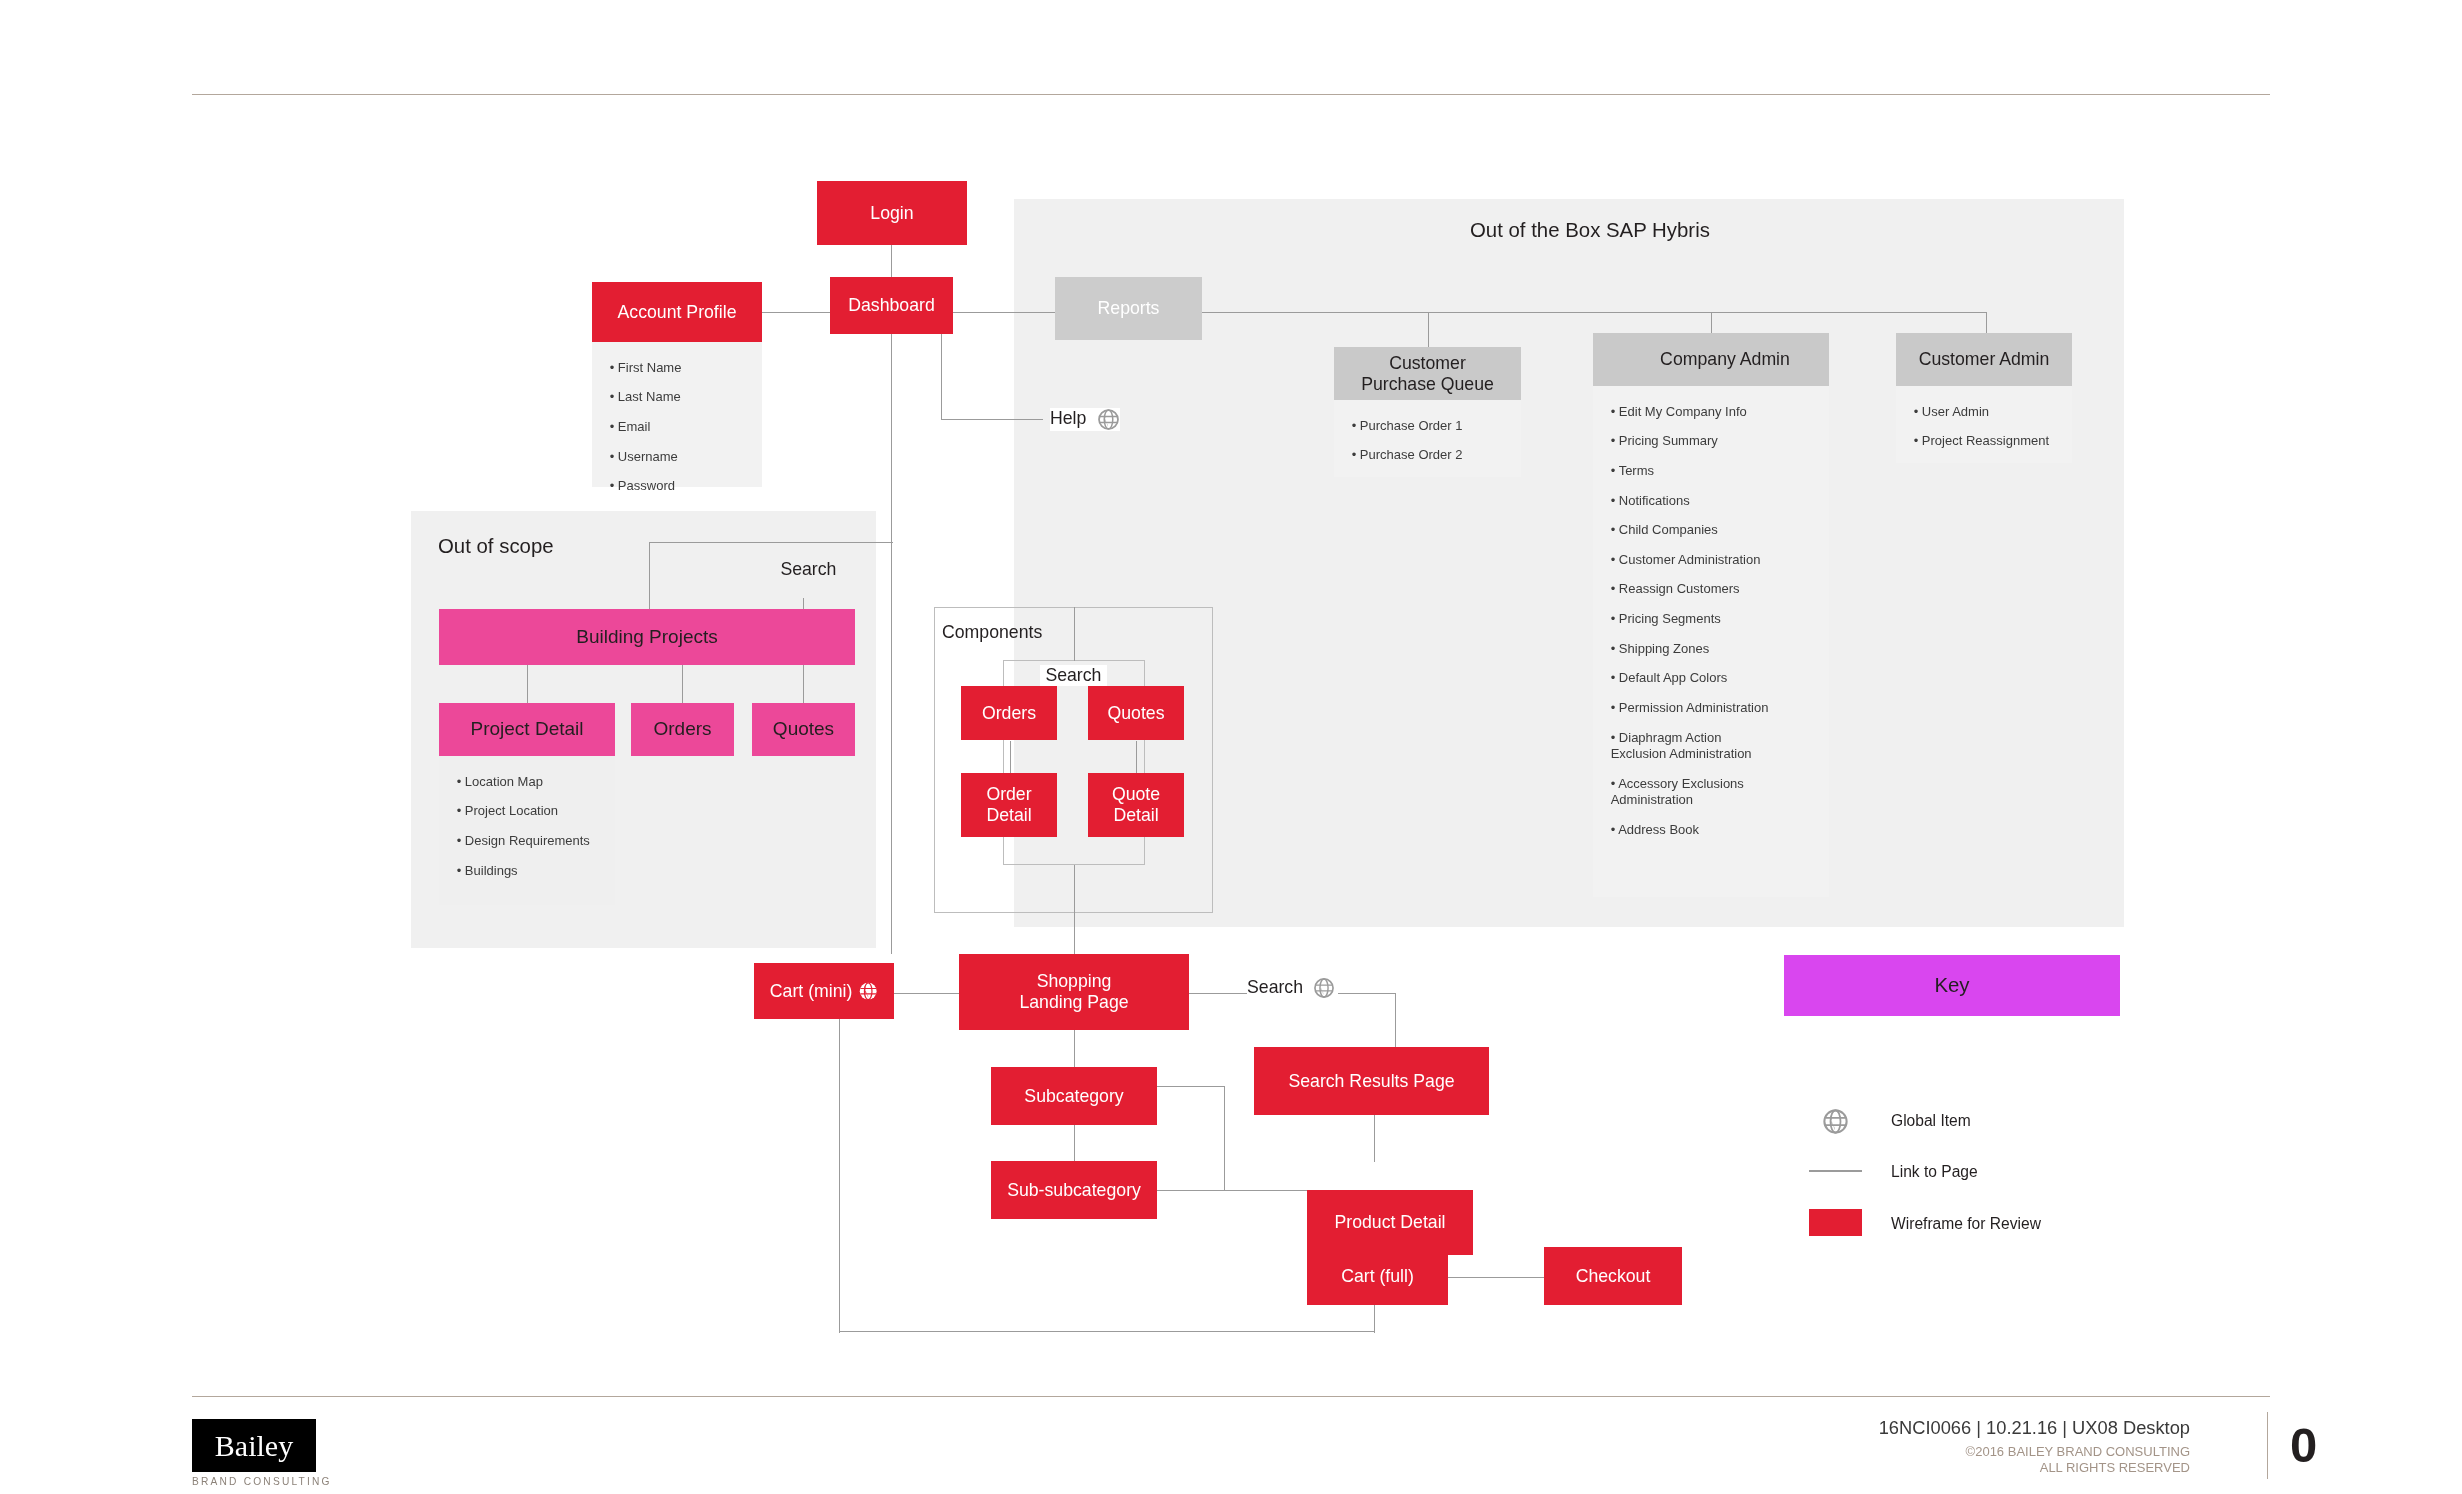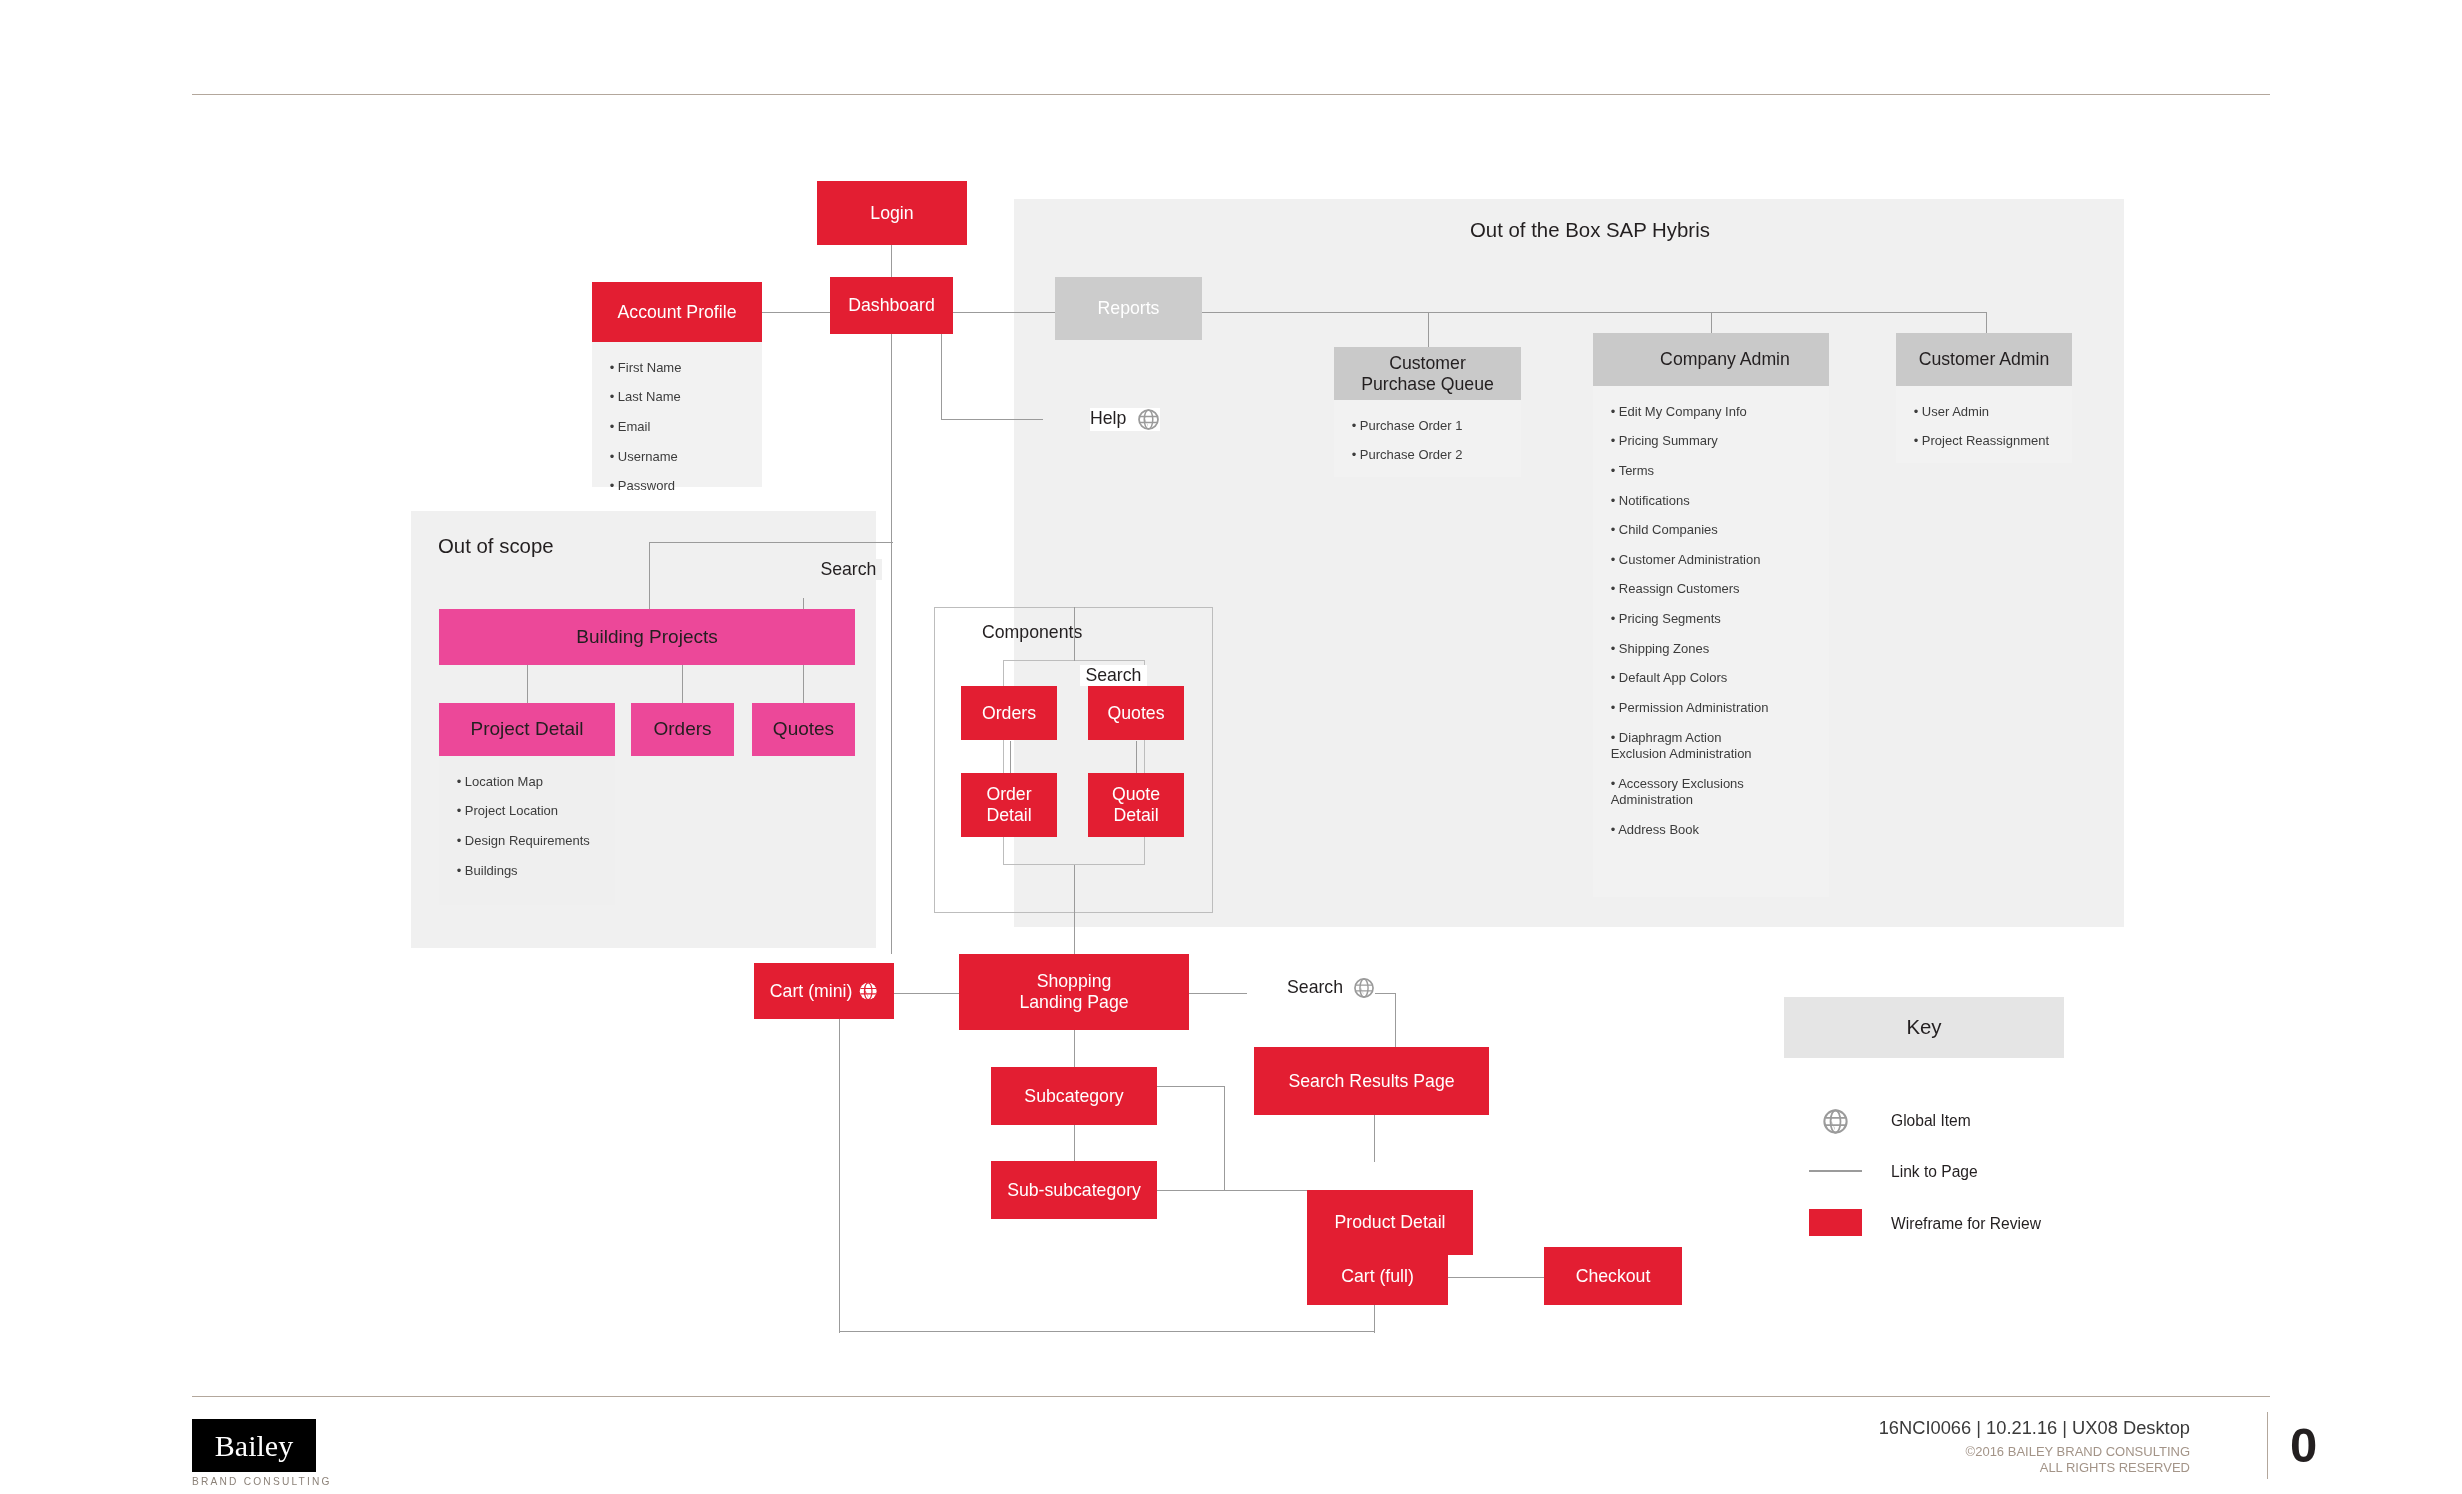--- a/index.html
+++ b/index.html
@@ -42,27 +42,27 @@
   .detail li::before{content:"• ";}
 
   
   .ln{position:absolute;background:#9b9b9b;}
   .lnh{height:1.4px;}
   .lnv{width:1.4px;}
 
   
   .outline{position:absolute;border:1.4px solid #bdbdbd;box-sizing:border-box;background:transparent;}
 
-  .lbl{position:absolute;font-size:17.7px;color:#231f20;white-space:nowrap;background:#ffffff;padding:0 5.4px;margin-left:40px;}
+  .lbl{position:absolute;font-size:17.7px;color:#231f20;white-space:nowrap;background:#ffffff;padding:0 5.4px;}
   .lbl.onpanel{background:#f0f0f0;}
 
   .globe{display:inline-block;vertical-align:middle;}
 
   
-  #key-head{position:absolute;left:1784px;top:997px;width:280px;height:61px;background:#e5e5e5;
+  #key-head{position:absolute;left:1784px;top:955px;width:336px;height:61px;background:#d946ef;
             display:flex;align-items:center;justify-content:center;font-size:20.4px;color:#231f20;}
   .key-row{position:absolute;font-size:15.6px;color:#231f20;white-space:nowrap;}
   #key-swatch{position:absolute;left:1809px;top:1209px;width:53px;height:27px;background:#e31e32;}
   #key-line{position:absolute;left:1809px;top:1170px;width:53px;height:2px;background:#9b9b9b;}
 </style>
 </head>
 <body>
 
 <div id="header">
   <div id="header-rule"></div>

